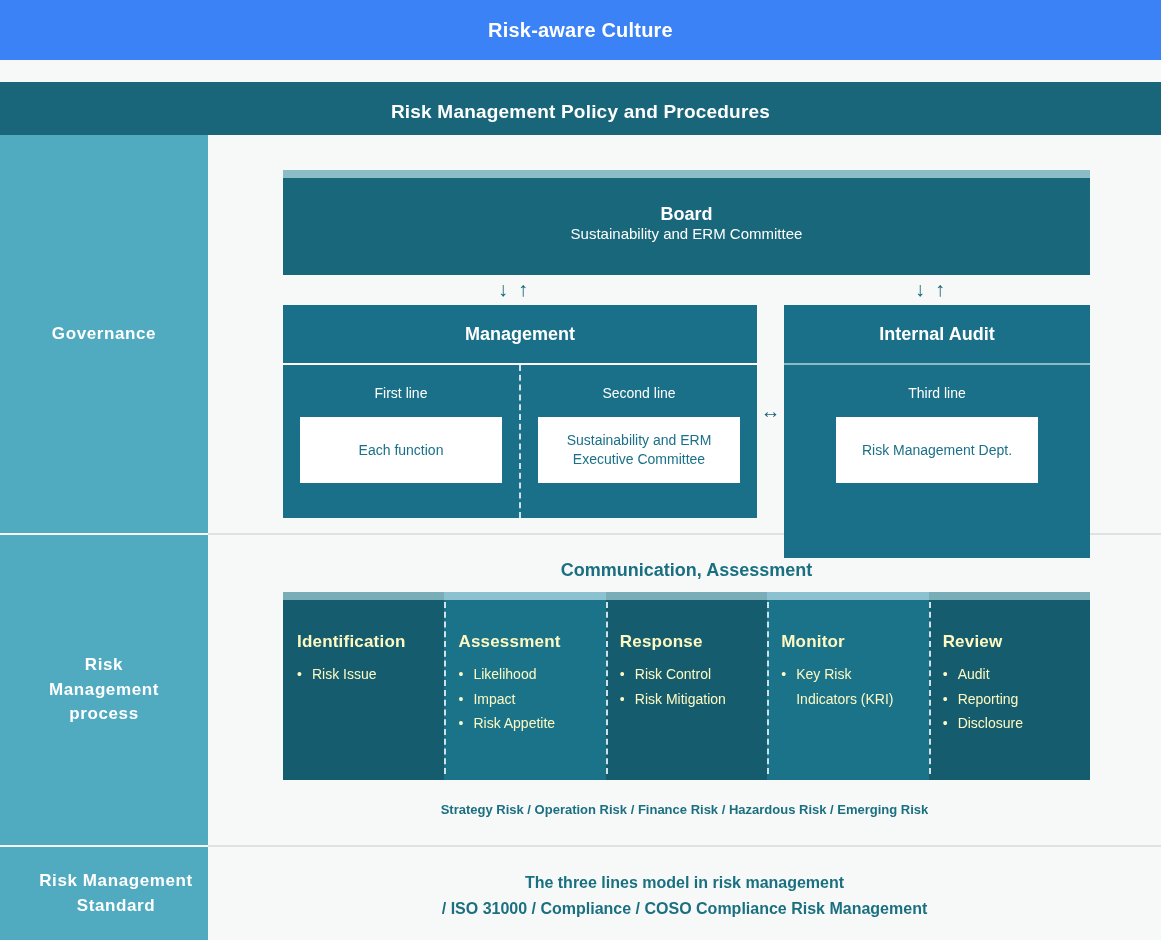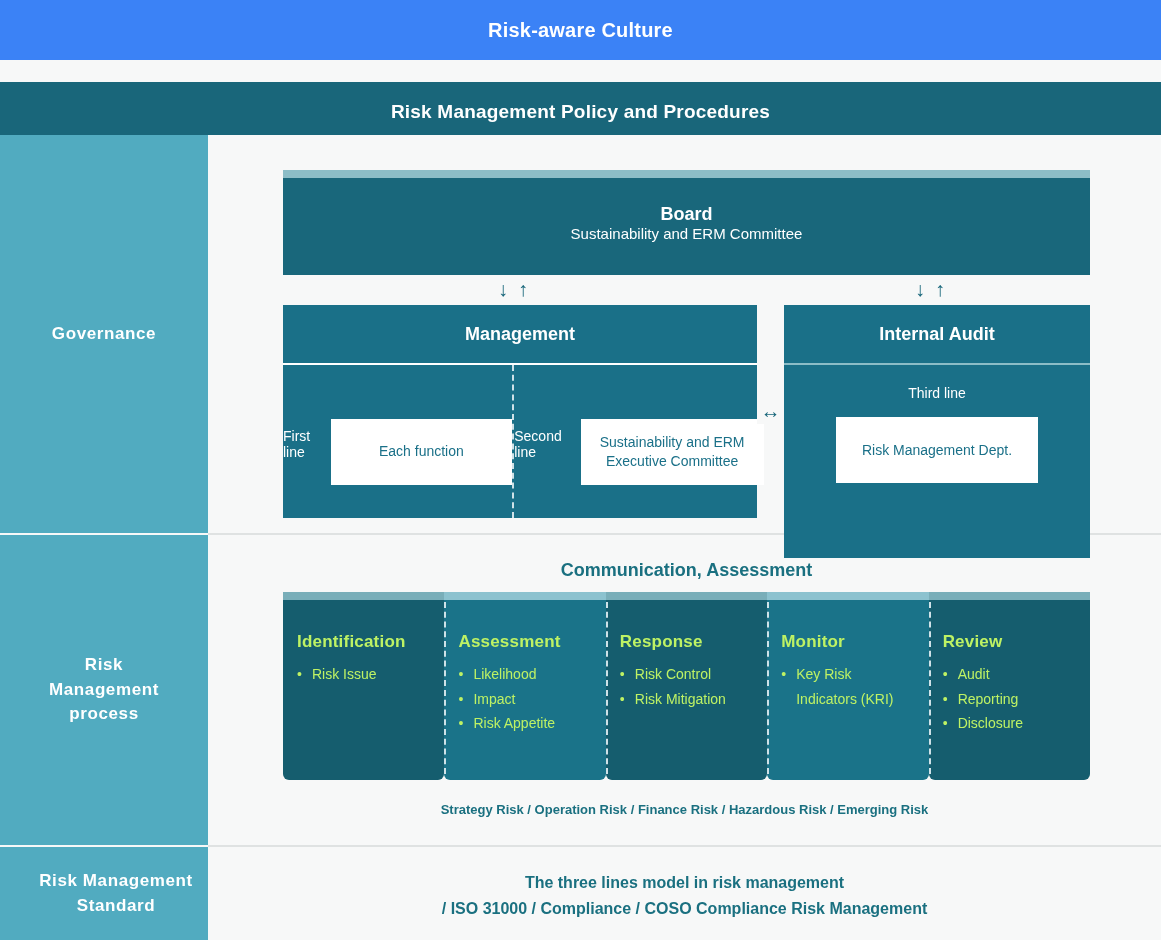--- a/index.html
+++ b/index.html
@@ -136,21 +136,21 @@
     border-bottom: 2px solid #ffffff;
   }
   .mgmt-body {
     position: relative;
     height: 153px;
     display: flex;
   }
   .mgmt-col {
     flex: 1;
     display: flex;
-    flex-direction: row;
+    flex-direction: column;
     align-items: center;
     padding-top: 20px;
     box-sizing: border-box;
   }
   .mgmt-col + .mgmt-col { border-left: 2px dashed #cfe2e8; }
   .line-label {
     color: #ffffff;
     font-size: 14px;
     margin-bottom: 16px;
   }
@@ -224,22 +224,21 @@
     position: absolute;
     left: 283px; top: 592px;
     width: 807px; height: 188px;
     display: flex;
   }
   .pcol {
     flex: 1;
     position: relative;
     padding: 0 14px;
     box-sizing: border-box;
-    color: #bef264;
-    border-radius: 6px;
+    color: #fef9c3;
   }
   .pcol.dark  { background: #155d6e; }
   .pcol.light { background: #1a7389; }
   .pcol + .pcol::before {
     content: "";
     position: absolute;
     left: 0; top: 10px; bottom: 6px;
     border-left: 2px dashed #cfe2e8;
   }
   .pcap {

